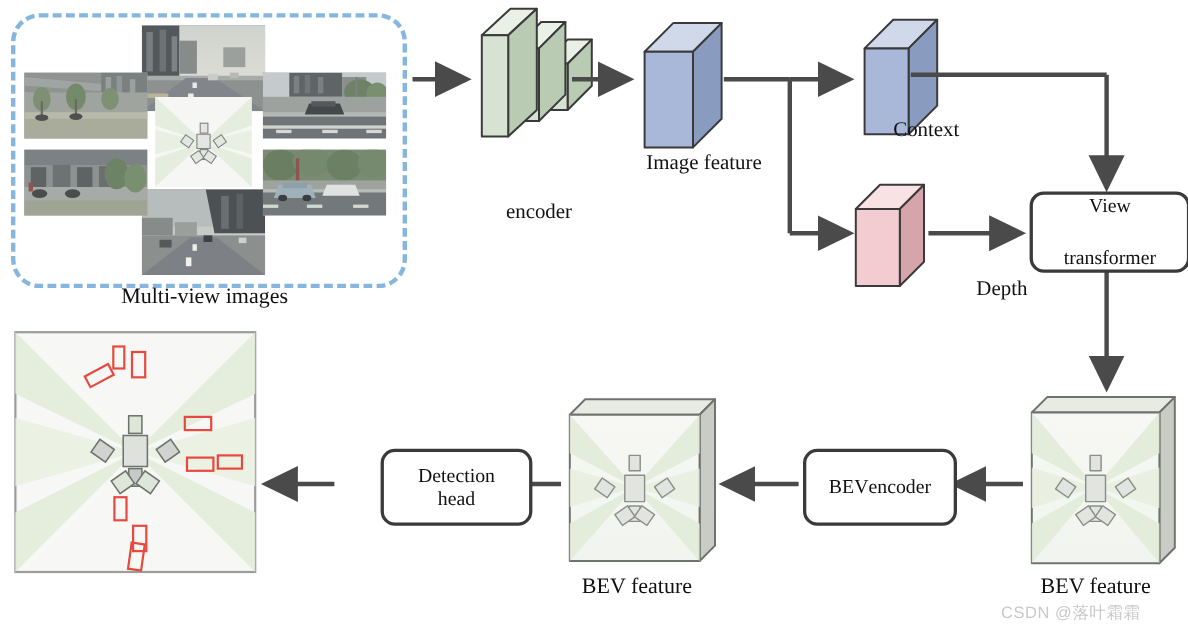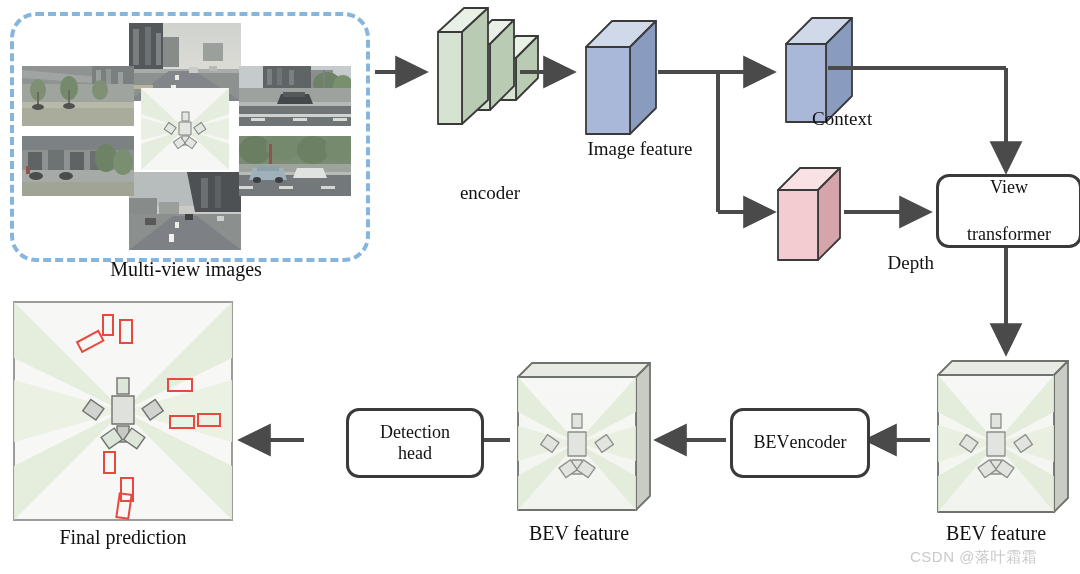--- a/index.html
+++ b/index.html
@@ -404,17 +404,16 @@
   <div class="lbl mid" style="left:560px;top:138px;width:160px;">Image feature</div>
 
   <div class="lbl mid" style="left:812px;top:108px;width:106px;text-align:left;">Context</div>
 
   <div class="lbl mid" style="left:834px;top:240px;width:100px;text-align:right;margin-top:12px;">Depth</div>
 
   <div class="lbl big" style="left:920px;top:522px;width:152px;">BEV feature</div>
 
   <div class="lbl big" style="left:503px;top:522px;width:152px;">BEV feature</div>
 
-  <div class="lbl big" style="left:14px;top:526px;width:218px;">Final prediction</div>
 
   <div class="wm" style="left:910px;top:548px;">CSDN @落叶霜霜</div>
 
 </div>
 
 </body></html>

